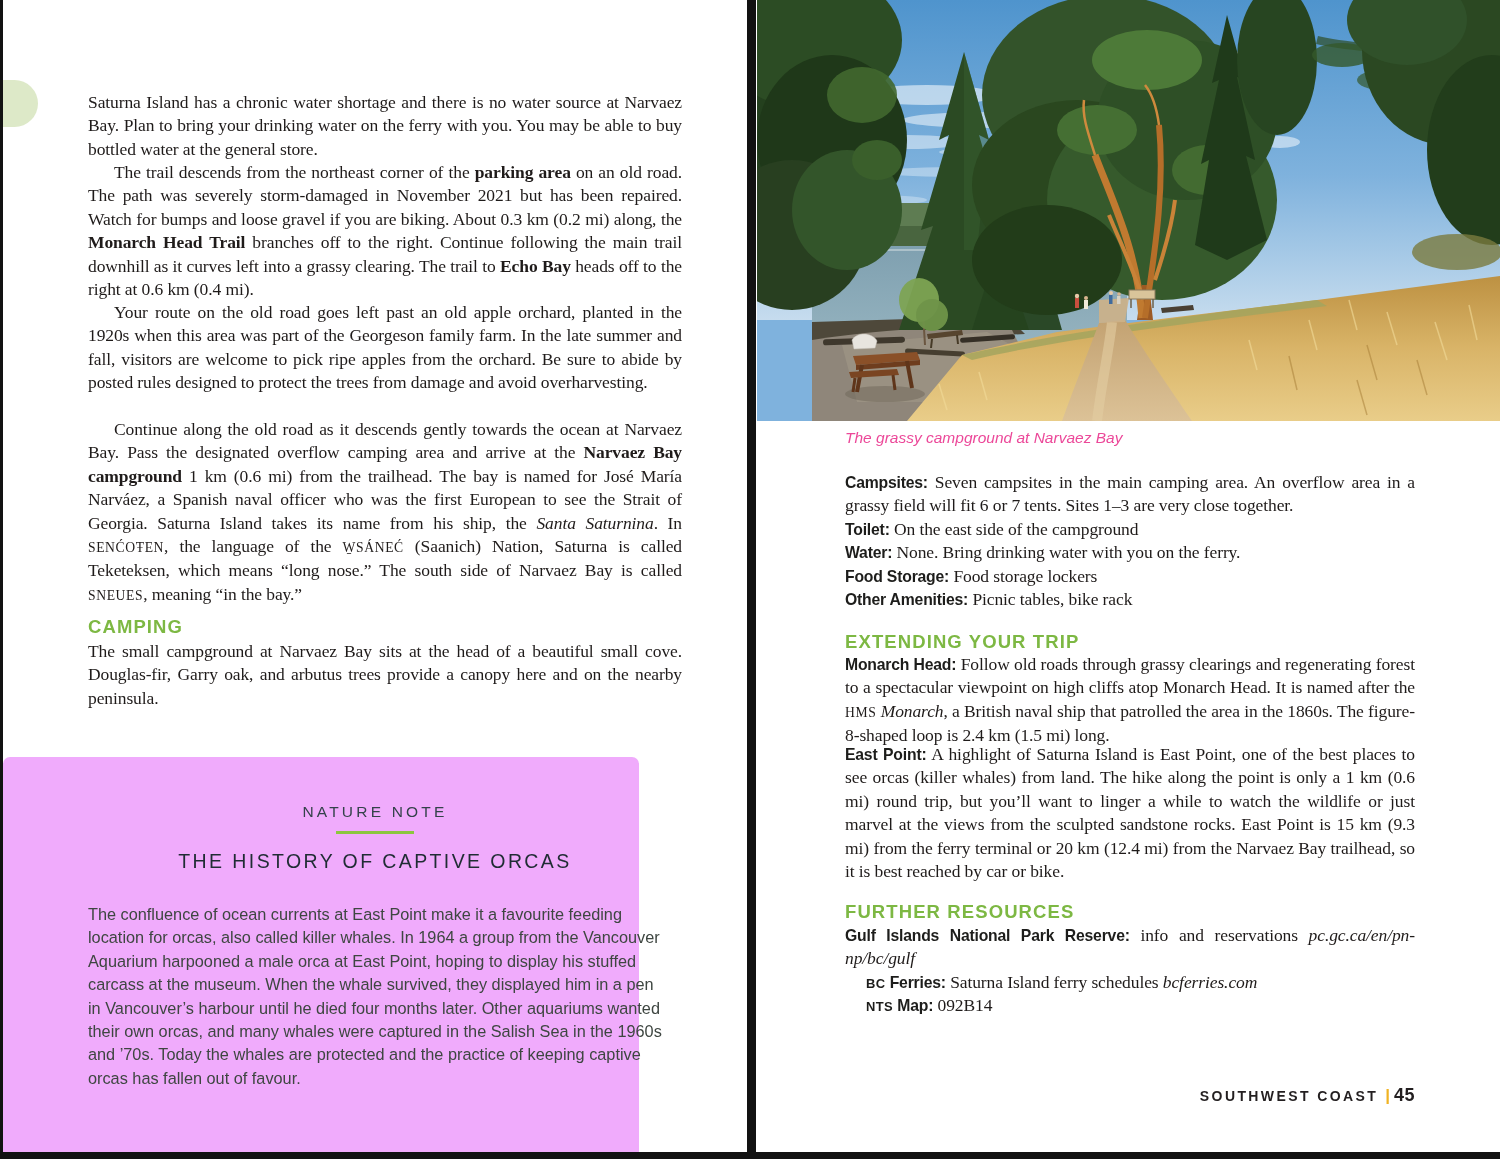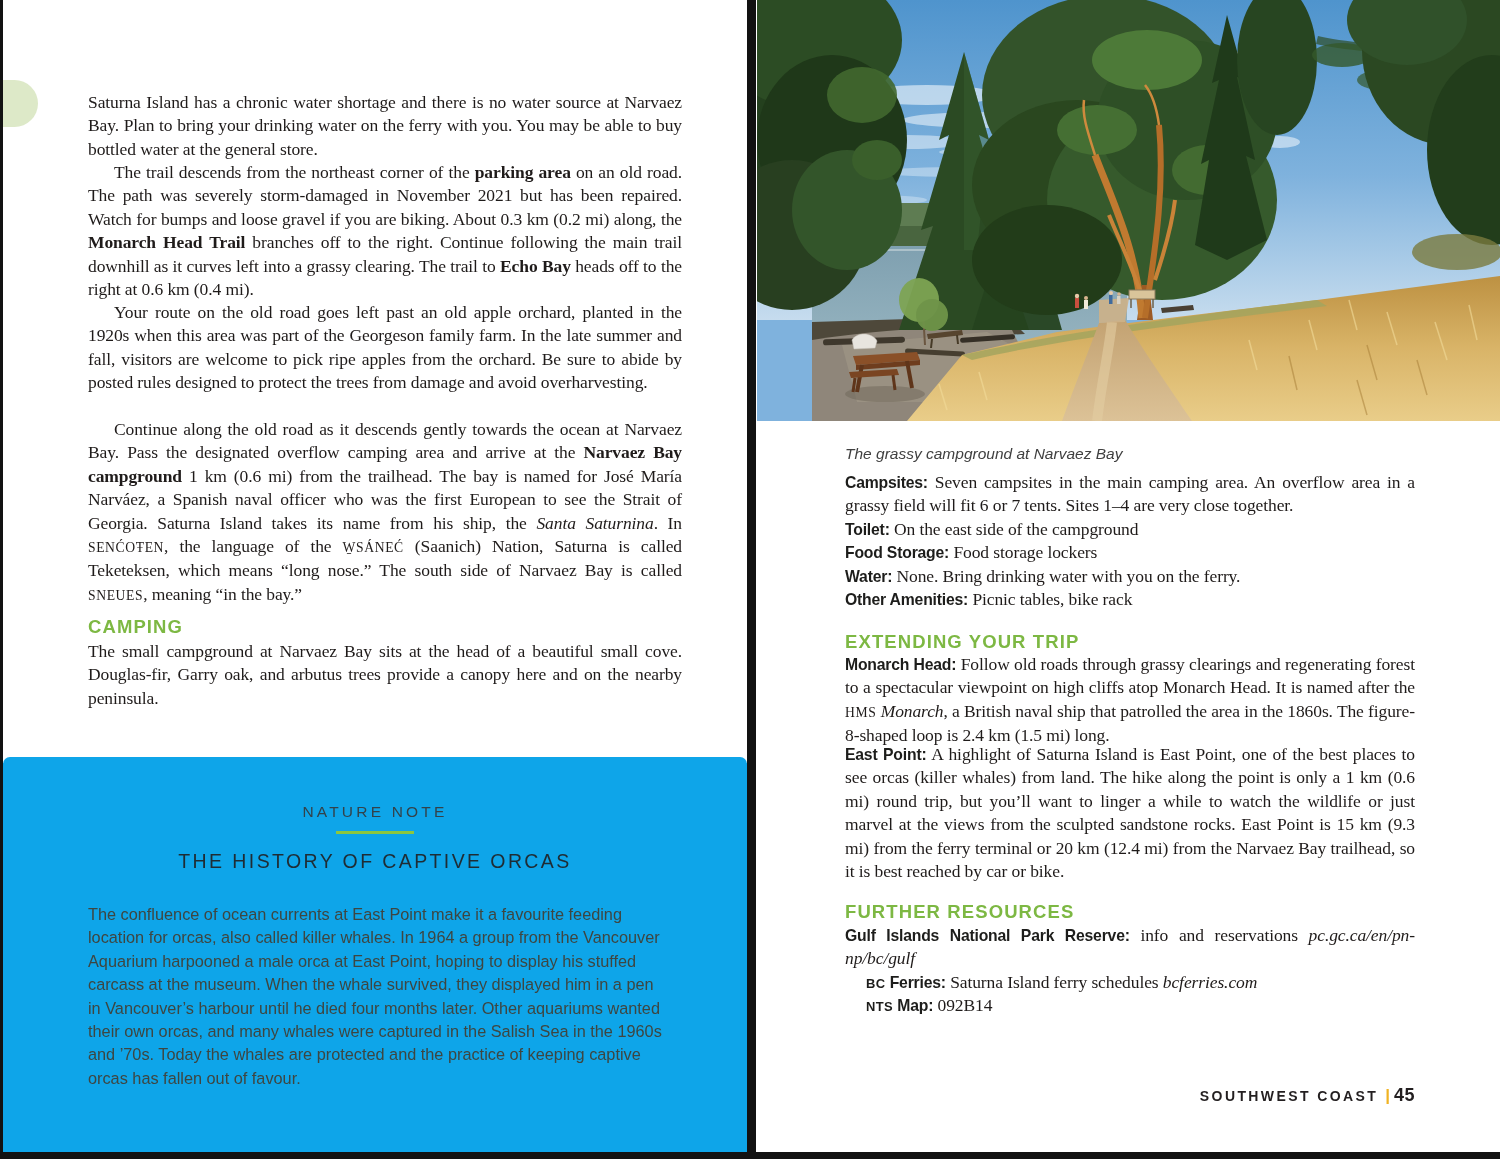--- a/index.html
+++ b/index.html
@@ -21,33 +21,33 @@
   
   .ghead{font-family:"Liberation Sans",sans-serif;font-weight:700;font-size:18.5px;
          letter-spacing:1.1px;color:#7db843;}
   
   .sB{font-weight:700;}
   .sI{font-style:italic;}
   .sSC{font-size:0.78em;letter-spacing:0.6px;}
   .sLB{font-family:"Liberation Sans",sans-serif;font-weight:700;font-size:0.9em;letter-spacing:-0.2px;color:#1d1d1b;}
   .sLBSC{font-family:"Liberation Sans",sans-serif;font-weight:700;font-size:0.74em;letter-spacing:0.4px;color:#1d1d1b;margin-left:21px;}
   
-  .note{left:3px;top:757px;width:744px;height:395px;background:#0ea5e9;border-radius:7px 7px 0 0;}
+  .note{left:3px;top:757px;width:636px;height:395px;background:#f0abfc;border-radius:7px 7px 0 0;}
   .nn-label{left:0;top:46px;width:744px;text-align:center;
             font-family:"Liberation Sans",sans-serif;font-size:15.5px;letter-spacing:3.2px;color:#33424a;}
   .nn-rule{left:333px;top:74px;width:78px;height:3px;background:#8cc63f;}
   .nn-title{left:0;top:91px;width:744px;text-align:center;
             font-family:"Liberation Sans",sans-serif;font-weight:400;font-size:19.5px;
             letter-spacing:2.4px;line-height:26.5px;color:#1f2c34;}
   .nn-body{left:85px;top:146px;width:578px;font-family:"Liberation Sans",sans-serif;
            font-size:16.3px;line-height:23.4px;color:#3e4641;}
   
   .photo{left:757px;top:0;width:743px;height:421px;overflow:hidden;background:#7fb2dd;}
-  .caption{left:845px;top:445px;width:600px;font-family:"Liberation Sans",sans-serif;
-           font-style:italic;font-size:15.5px;color:#404040;}
+  .caption{left:845px;top:429px;width:600px;font-family:"Liberation Sans",sans-serif;
+           font-style:italic;font-size:15.5px;color:#ec4899;}
   .footer{top:1085px;left:845px;width:570px;text-align:right;
           font-family:"Liberation Sans",sans-serif;color:#231f20;}
   .footer .sect{font-size:14px;font-weight:700;letter-spacing:2.4px;margin-left:8px;}
   .footer .bar{color:#f0b323;font-weight:700;font-size:17px;margin:0 4px 0 7px;}
   .footer .num{font-size:18px;font-weight:700;letter-spacing:0.5px;}
 </style>
 </head>
 <body>
 
 <div class="abs green-tab"></div>
@@ -222,24 +222,24 @@
     <line x1="374" y1="299" x2="374" y2="308" stroke="#6e604a" stroke-width="1.5"></line>
     <line x1="396" y1="299" x2="396" y2="308" stroke="#6e604a" stroke-width="1.5"></line>
     <polygon points="404,308 436,305 437,310 405,313" fill="#4a4034"></polygon>
   </g>
 </svg>
 </div>
 
 <div class="abs caption">The grassy campground at Narvaez Bay</div>
 
 <div class="abs rcol" style="top:471px">
-  <p class="serif just"><span class="sLB">Campsites:</span><span> Seven campsites in the main camping area. An overflow area in a grassy field will fit 6 or 7 tents. Sites 1–4 are very close together.</span></p>
+  <p class="serif just"><span class="sLB">Campsites:</span><span> Seven campsites in the main camping area. An overflow area in a grassy field will fit 6 or 7 tents. Sites 1–3 are very close together.</span></p>
   <p class="serif"><span class="sLB">Toilet:</span><span> On the east side of the campground</span></p>
+  <p class="serif"><span class="sLB">Water:</span><span> None. Bring drinking water with you on the ferry.</span></p>
   <p class="serif"><span class="sLB">Food Storage:</span><span> Food storage lockers</span></p>
-  <p class="serif"><span class="sLB">Water:</span><span> None. Bring drinking water with you on the ferry.</span></p>
   <p class="serif"><span class="sLB">Other Amenities:</span><span> Picnic tables, bike rack</span></p>
 </div>
 
 <h3 class="abs rcol ghead" style="top:631px;margin:0">EXTENDING YOUR TRIP</h3>
 <p class="abs rcol serif just" style="top:653px"><span class="sLB">Monarch Head:</span><span> Follow old roads through grassy clearings and regenerating forest to a spectacular viewpoint on high cliffs atop Monarch Head. It is named after the </span><span class="sSC">HMS</span><span> </span><span class="sI">Monarch</span><span>, a British naval ship that patrolled the area in the 1860s. The figure-8-shaped loop is 2.4 km (1.5 mi) long.</span></p>
 <p class="abs rcol serif just" style="top:743px"><span class="sLB">East Point:</span><span> A highlight of Saturna Island is East Point, one of the best places to see orcas (killer whales) from land. The hike along the point is only a 1 km (0.6 mi) round trip, but you’ll want to linger a while to watch the wildlife or just marvel at the views from the sculpted sandstone rocks. East Point is 15 km (9.3 mi) from the ferry terminal or 20 km (12.4 mi) from the Narvaez Bay trailhead, so it is best reached by car or bike.</span></p>
 
 <h3 class="abs rcol ghead" style="top:901px;margin:0">FURTHER RESOURCES</h3>
 <p class="abs rcol serif just" style="top:924px"><span class="sLB">Gulf Islands National Park Reserve:</span><span> info and reservations </span><span class="sI">pc.gc.ca/en/pn-np/bc/gulf</span></p>
 <p class="abs rcol serif" style="top:971px"><span class="sLBSC">BC</span><span class="sLB"> Ferries:</span><span> Saturna Island ferry schedules </span><span class="sI">bcferries.com</span></p>

